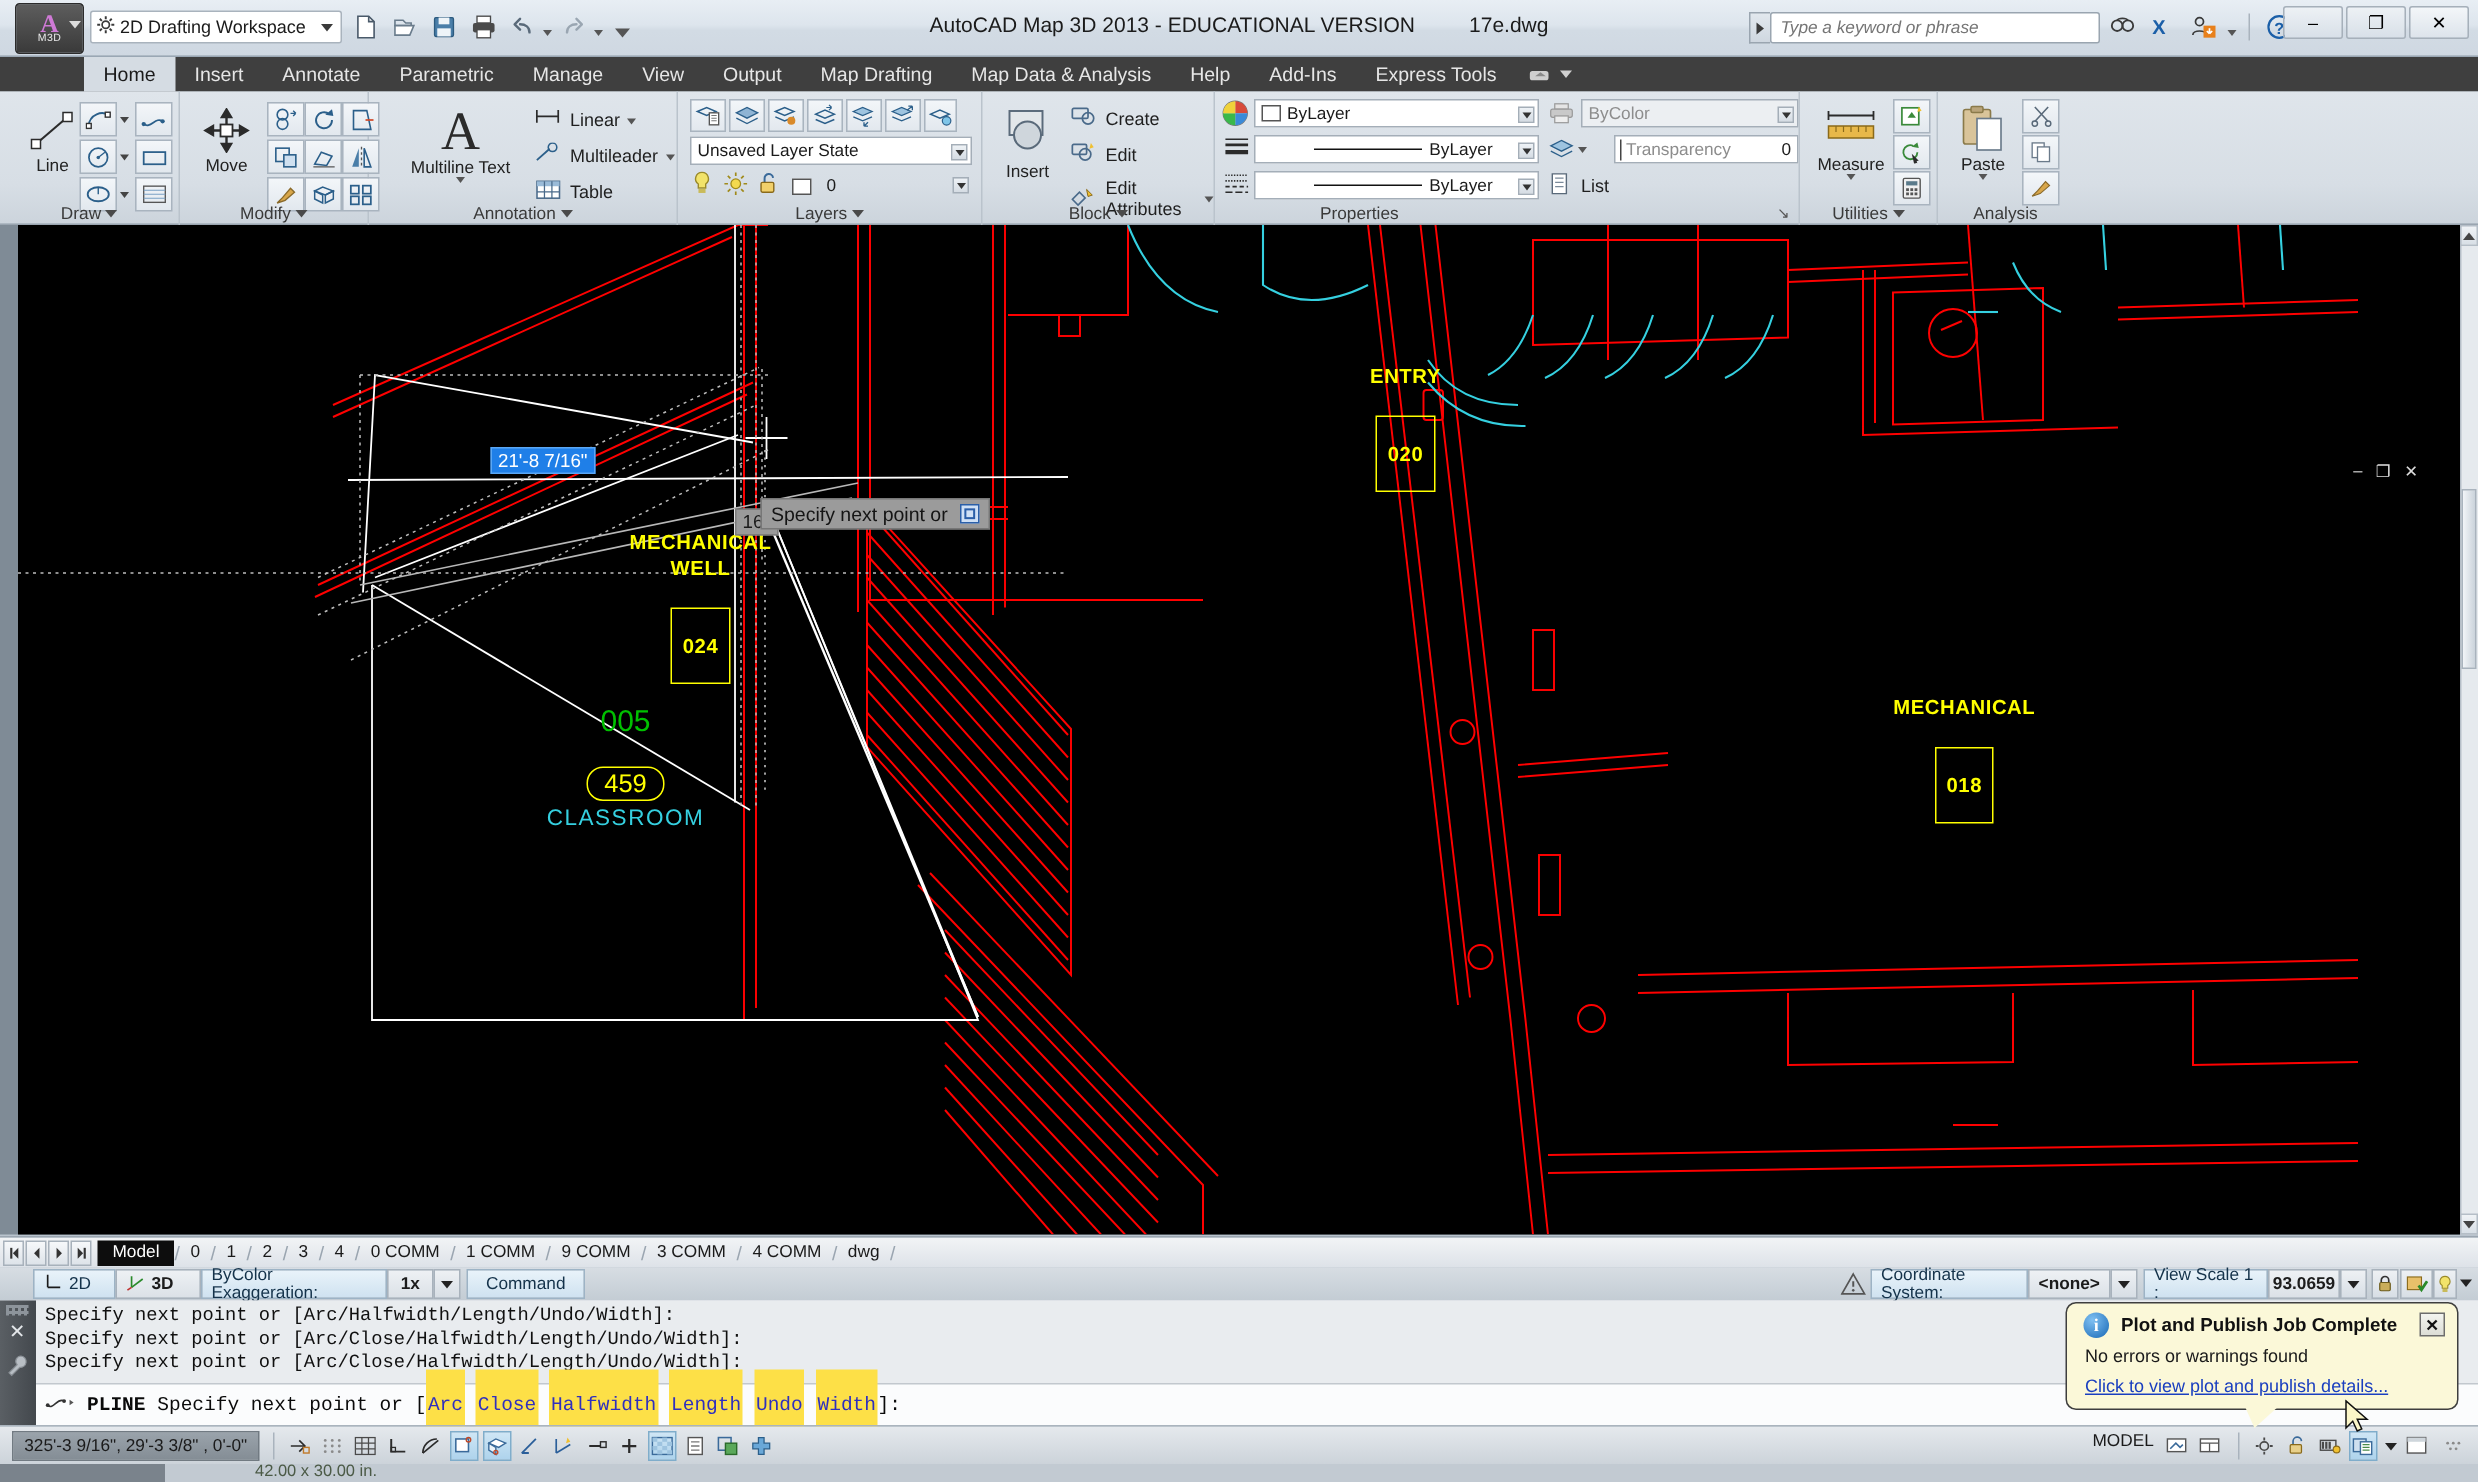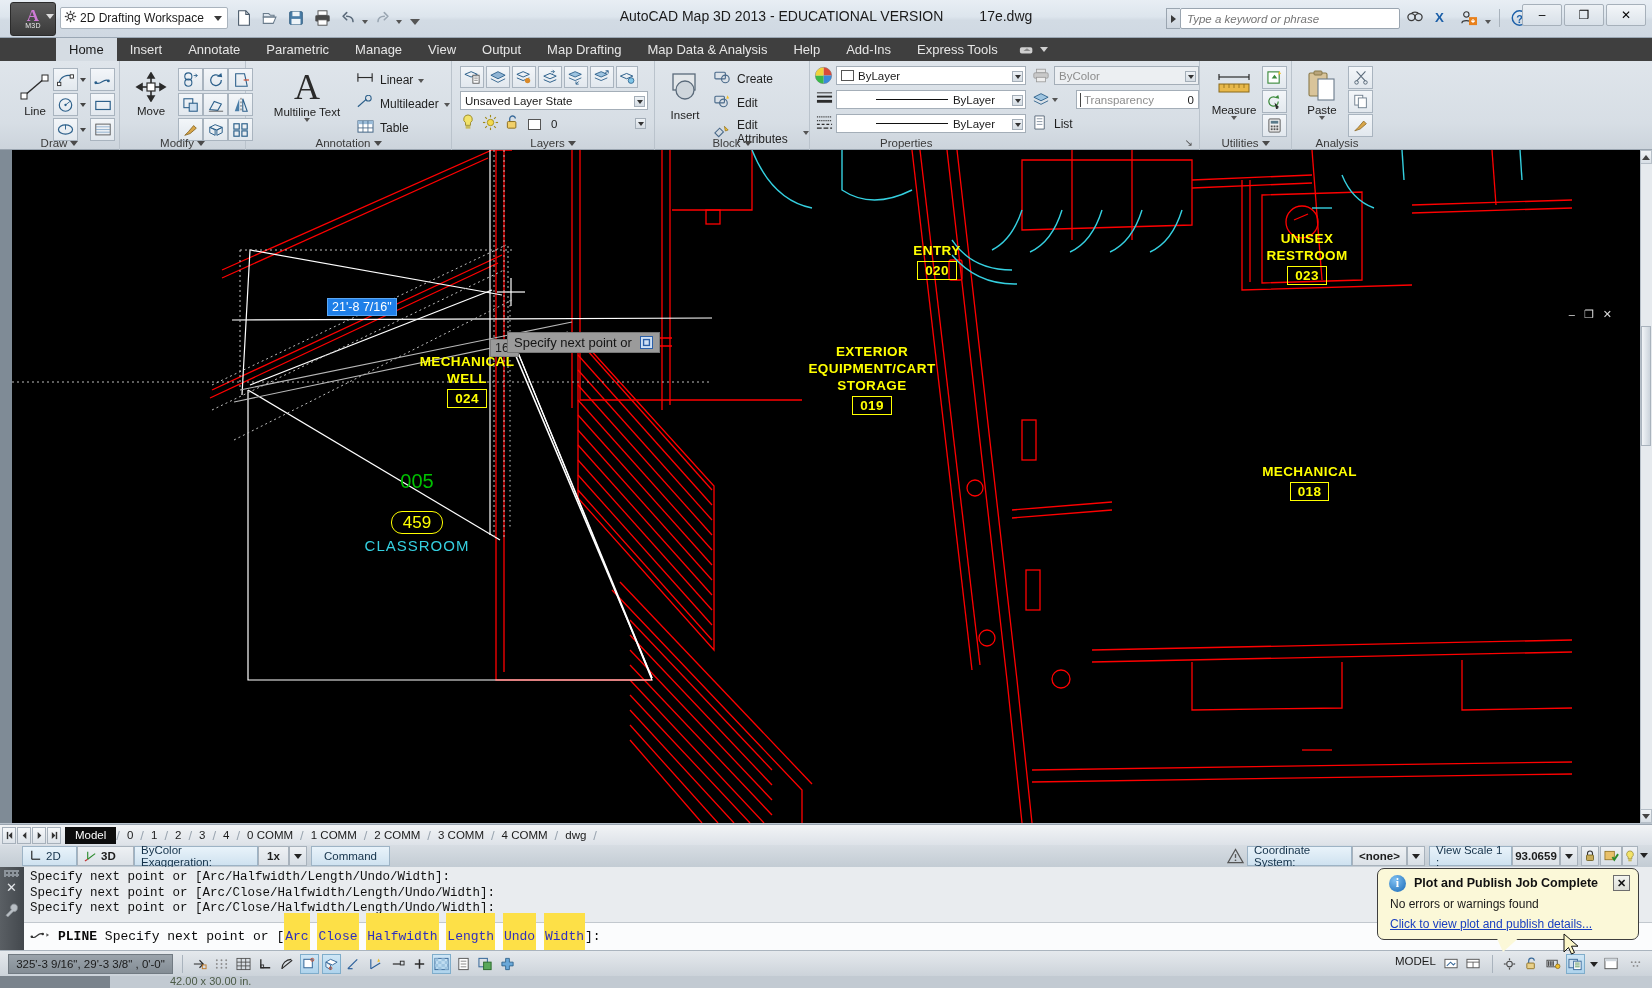--- a/index.html
+++ b/index.html
@@ -118,21 +118,21 @@
      background:linear-gradient(to right,#f2f5f8,#cbd3db); border:1px solid #a9b3bd;}
   .vs-up,.vs-dn{ position:absolute; right:0; width:12px;height:14px;
      background:linear-gradient(to bottom,#f0f3f6,#d8dfe6); border:1px solid #b5bec7;
      display:flex;align-items:center;justify-content:center;}
 
   .viewctl{ position:absolute; right:28px; top:158px; display:flex; gap:9px; color:#dcdcdc; font-size:11px;}
   .viewctl span{cursor:default;}
 
   .ylab{ position:absolute; color:#ffff00; font-weight:bold; font-size:13.5px;
      text-align:center; letter-spacing:0.4px; font-family:"Liberation Sans",sans-serif; line-height:17px;}
-  .ybox{ display:inline-block; border:1.5px solid #ffff00; padding:0px 7px; margin-top:2px;}
+  .ybox{ display:inline-block; border:1.5px solid #ffff00; padding:16px 7px; margin-top:18px;}
   .glab{ position:absolute; color:#00c000; font-size:20px; font-family:"Liberation Sans",sans-serif;}
   .cyanlab{ position:absolute; color:#35d0e0; font-size:15px; letter-spacing:1px;}
   .pill{ border:1.5px solid #ffff00; border-radius:11px; padding:1px 11px; color:#ffff00; font-size:17px;}
 
   .dynin{ position:absolute; background:#1f7fe8; color:#ffffff; font-size:12.5px;
      padding:1px 4px; border:1px solid #5aa7f5; white-space:nowrap;}
   .dynang{ position:absolute; background:#9a9a9a; color:#1b1b1b; font-size:12.5px;
      padding:1px 4px; border:1px solid #7d7d7d;}
   .tooltip-cmd{ position:absolute; background:#9b9b9b; border:1px solid #777; color:#141414;
      font-size:13px; padding:2px 6px; display:flex; align-items:center; gap:8px;}
@@ -1015,32 +1015,21 @@
       <div>MECHANICAL</div>
       <div>WELL</div>
       <div><span class="ybox">024</span></div>
     </div>
 
     <div class="ylab" style="left:885px;top:92px;width:80px">
       <div>ENTRY</div>
       <div><span class="ybox">020</span></div>
     </div>
 
-    <div class="ylab" style="left:1230px;top:80px;width:130px">
-      <div>UNISEX</div>
-      <div>RESTROOM</div>
-      <div><span class="ybox">023</span></div>
-    </div>
-
-    <div class="ylab" style="left:770px;top:193px;width:180px">
-      <div>EXTERIOR</div>
-      <div>EQUIPMENT/CART</div>
-      <div>STORAGE</div>
-      <div><span class="ybox">019</span></div>
-    </div>
+
 
     <div class="ylab" style="left:1230px;top:313px;width:135px">
       <div>MECHANICAL</div>
       <div><span class="ybox">018</span></div>
     </div>
 
     <div style="position:absolute;left:330px;top:320px;width:150px;text-align:center">
       <div class="glab" style="position:relative;left:0;top:0">005</div>
       <div style="margin-top:20px"><span class="pill">459</span></div>
       <div class="cyanlab" style="position:relative;left:0;top:4px">CLASSROOM</div>
@@ -1103,21 +1092,21 @@
         <div class="ptab">2</div>
       <span class="tabsep">/</span>
         <div class="ptab">3</div>
       <span class="tabsep">/</span>
         <div class="ptab">4</div>
       <span class="tabsep">/</span>
         <div class="ptab">0 COMM</div>
       <span class="tabsep">/</span>
         <div class="ptab">1 COMM</div>
       <span class="tabsep">/</span>
-        <div class="ptab">2 COMM</div>
+        <div class="ptab">9 COMM</div>
       <span class="tabsep">/</span>
         <div class="ptab">3 COMM</div>
       <span class="tabsep">/</span>
         <div class="ptab">4 COMM</div>
       <span class="tabsep">/</span>
         <div class="ptab">dwg</div>
       <span class="tabsep">/</span>
     </div>
   </div>
 

